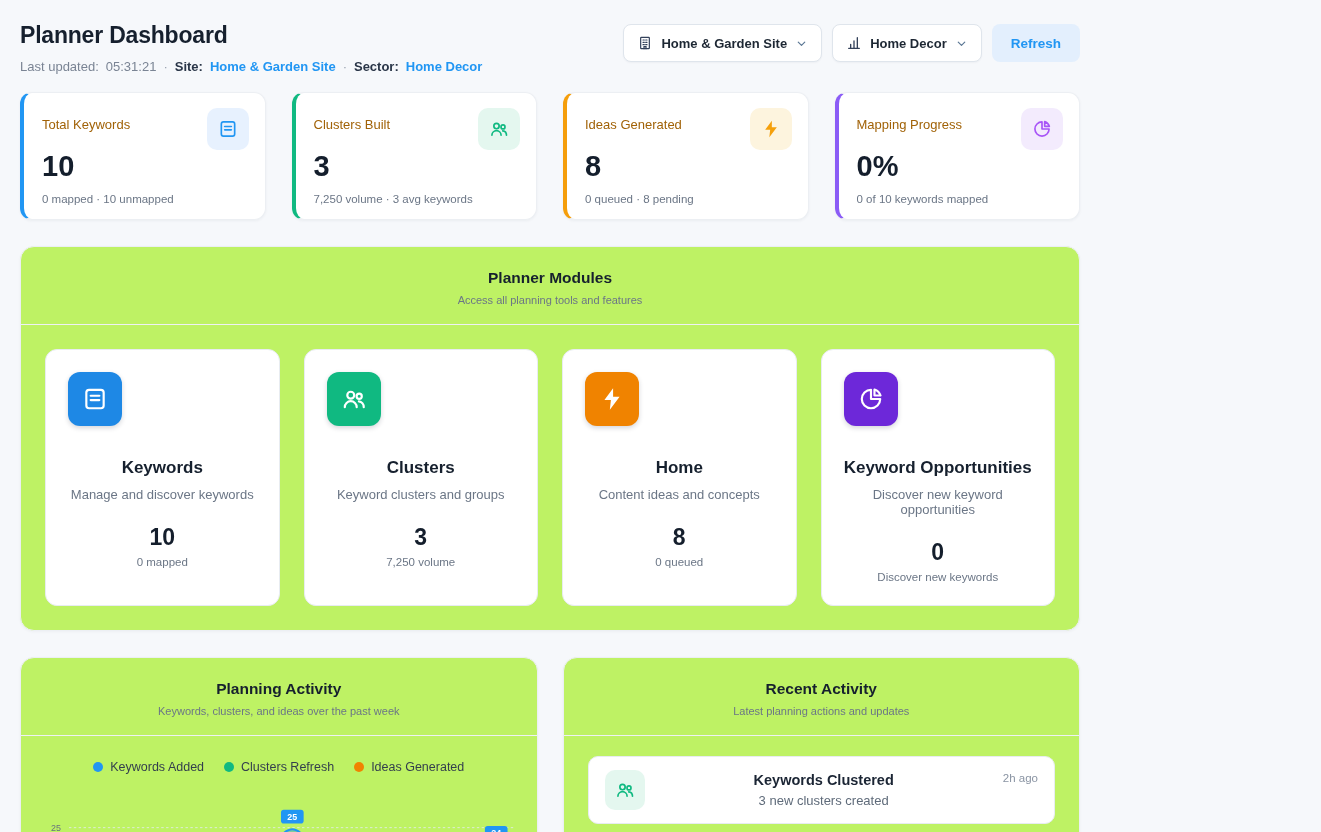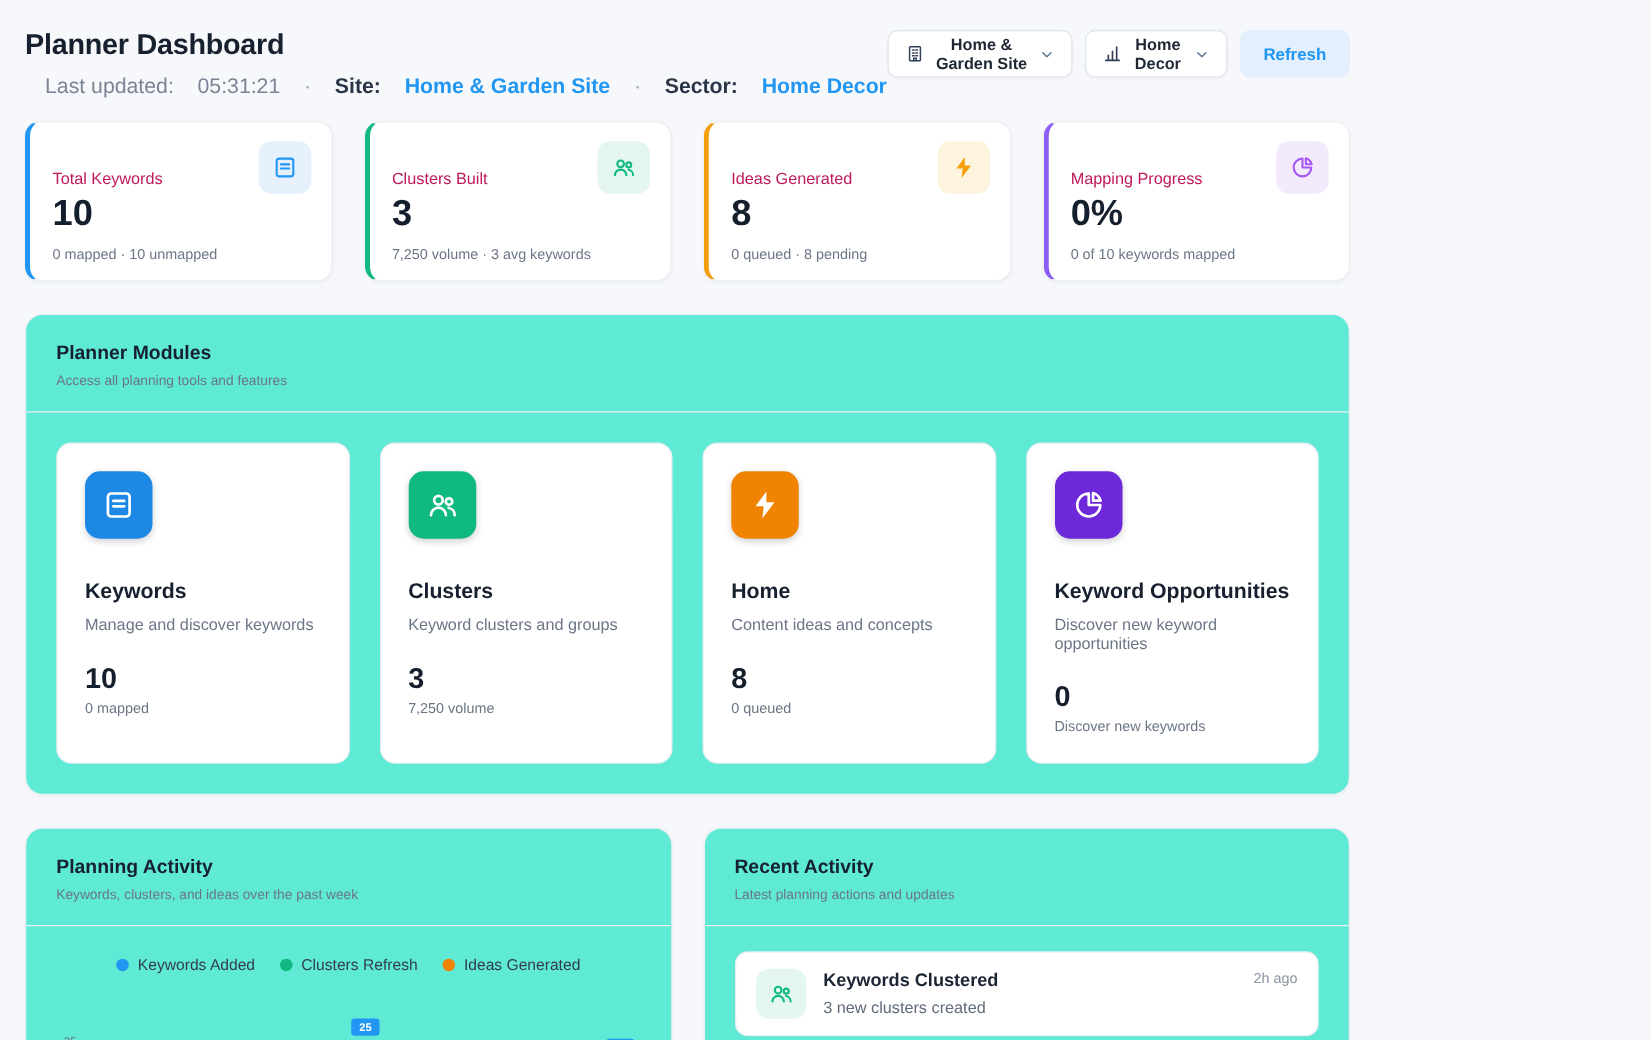--- a/index.html
+++ b/index.html
@@ -7,21 +7,21 @@
   body {
     font-family: "Liberation Sans", sans-serif;
     background: #f6f8fb;
     color: #16222f;
   }
   .viewport { width: 1100px; height: 832px; overflow: hidden; position: relative; padding: 22px 20px 0; }
 
   
   .topbar { display: flex; justify-content: space-between; align-items: flex-start; }
   .page-title { font-size: 23px; font-weight: 800; color: #16202e; letter-spacing: -0.2px; }
-  .meta { display: flex; align-items: center; gap: 19px; margin-top: 10px; font-size: 17px; color: #7a8494; white-space: nowrap; margin-left: 16px; }
+  .meta { display: flex; align-items: center; gap: 7px; margin-top: 10px; font-size: 13px; color: #7a8494; white-space: nowrap; }
   .meta .strong { color: #2a3648; font-weight: 700; }
   .meta .link { color: #2196f3; font-weight: 600; text-decoration: none; cursor: pointer; }
   .meta .sep { color: #9aa3b0; }
   .topbar-right { display: flex; align-items: center; gap: 10px; margin-top: 2px; }
   .selector {
     display: flex; align-items: center; gap: 8px; height: 38px; padding: 0 13px;
     background: #fff; border: 1px solid #dfe5ec; border-radius: 8px;
     font-family: inherit; font-size: 13px; font-weight: 700; color: #1d2733; cursor: pointer;
     box-shadow: 0 1px 2px rgba(20,30,50,.04);
   }
@@ -37,34 +37,34 @@
   .stat-card {
     background: #fff; border: 1px solid #eceff3; border-left: 4px solid transparent;
     border-radius: 12px; padding: 15px 16px 14px 18px;
     box-shadow: 0 1px 3px rgba(20,30,50,.05);
   }
   .accent-blue  { border-left-color: #2196f3; }
   .accent-green { border-left-color: #10b981; }
   .accent-amber { border-left-color: #f59e0b; }
   .accent-purple{ border-left-color: #8b5cf6; }
   .stat-top { display: flex; justify-content: space-between; align-items: flex-start; }
-  .stat-label { font-size: 13px; color: #be185d; margin-top: 22px; }
+  .stat-label { font-size: 13px; color: #a16207; margin-top: 9px; }
   .stat-icon { width: 42px; height: 42px; border-radius: 10px; display: flex; align-items: center; justify-content: center; flex: 0 0 auto; }
   .stat-icon svg { width: 20px; height: 20px; display: block; }
   .tint-blue   { background: #e7f1fe; color: #2196f3; }
   .tint-green  { background: #e4f7ef; color: #10b981; }
   .tint-amber  { background: #fdf4de; color: #f5a00b; }
   .tint-purple { background: #f3ebfd; color: #a855f7; }
   .stat-value { font-size: 29px; font-weight: 800; color: #141e2c; line-height: 1.05; margin-top: 1px; }
   .stat-detail { font-size: 11.5px; color: #6b7686; margin-top: 12px; }
 
   
   .panel {
-    background: #5eead4; border: 1px solid #eceff3; border-radius: 14px;
-    box-shadow: 0 1px 3px rgba(20,30,50,.04); margin-top: 26px; overflow: hidden;
+    background: #bef264; border: 1px solid #eceff3; border-radius: 14px;
+    box-shadow: 0 1px 3px rgba(20,30,50,.04); margin-top: 26px; overflow: hidden; text-align: center;
   }
   .panel-head { padding: 22px 24px 18px; }
   .panel-title { font-size: 15.5px; font-weight: 800; color: #16202e; }
   .panel-subtitle { font-size: 11px; color: #6b7686; margin-top: 7px; }
   .panel-divider { height: 1px; background: #eef1f5; }
 
   
   .modules-grid { display: grid; grid-template-columns: repeat(4, 1fr); gap: 24px; padding: 24px; }
   .module-card {
     background: #fff; border: 1px solid #e8ecf1; border-radius: 12px; padding: 22px; cursor: pointer;

